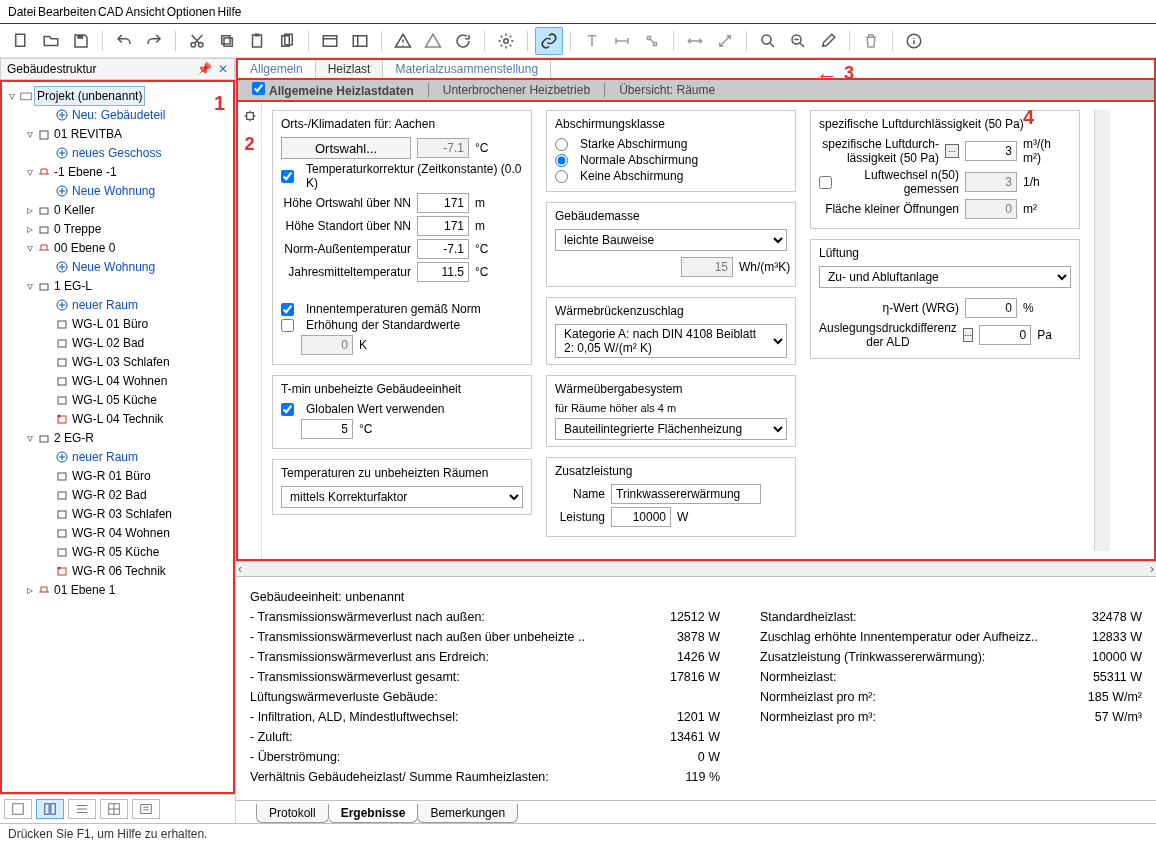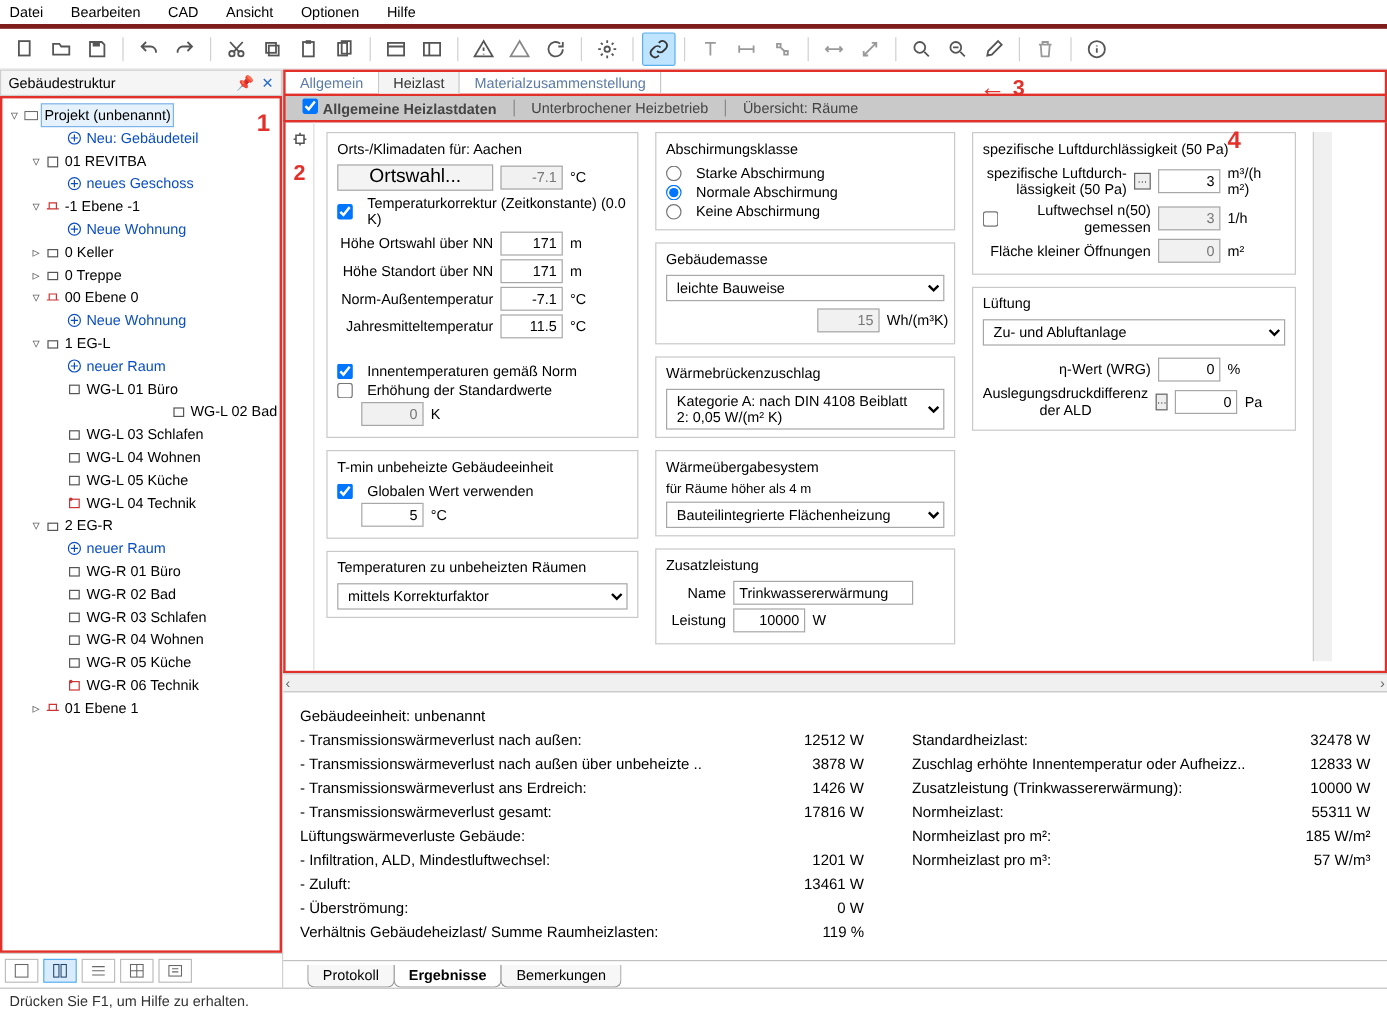--- a/index.html
+++ b/index.html
@@ -1,17 +1,17 @@
 <!DOCTYPE html>
 <html><head>
 <meta charset="utf-8">
 <style>
 * { box-sizing: border-box; margin: 0; padding: 0; font-family: "Segoe UI", Tahoma, sans-serif; }
 html, body { width: 1156px; height: 843px; background: #fff; overflow: hidden; font-size: 12px; }
-.menubar { display: flex; padding: 4px 8px; gap: 23px; border-bottom: 4px solid #7f1d1d; height: 24px; align-items: center; }
+.menubar { display: flex; padding: 4px 8px; gap: 2px; border-bottom: 1px solid #7f1d1d; height: 24px; align-items: center; }
 .menubar span { cursor: default; }
 .toolbar { display: flex; align-items: center; height: 34px; padding: 0 6px; border-bottom: 1px solid #e2e2e2; gap: 0; }
 .tb-btn { width: 28px; height: 28px; display: flex; align-items: center; justify-content: center; margin: 0 1px; border-radius: 2px; }
 .tb-btn.active { background: #bfe4ff; border: 1px solid #5ab0ee; }
 .tb-sep { width: 1px; height: 20px; background: #d0d0d0; margin: 0 6px; }
 .tb-btn svg { width: 18px; height: 18px; }
 .main { display: flex; height: calc(843px - 24px - 34px - 20px); }
 .sidebar { width: 235px; display: flex; flex-direction: column; }
 .side-head { display: flex; align-items: center; justify-content: space-between; background: #f5f5f5; border: 1px solid #cfcfcf; padding: 2px 6px; height: 22px; font-size: 12px; }
 .side-head .icons { display: flex; gap: 6px; }
@@ -47,21 +47,21 @@
 .panels .col.c2 { width: 250px; }
 .panels .col.c3 { width: 270px; }
 .grp { border: 1px solid #c9c9c9; padding: 6px 8px; }
 .grp .ttl { font-size: 12px; margin-bottom: 6px; }
 .row { display: flex; align-items: center; margin: 3px 0; gap: 6px; }
 .row .lab { flex: 1; font-size: 12px; }
 .row .unit { width: 48px; font-size: 12px; }
 input.inp { width: 52px; height: 20px; border: 1px solid #a7a7a7; text-align: right; padding: 0 4px; font-size: 12px; }
 input.inp.ro { background: #f1f1f1; color: #777; }
 select.sel, .combo { width: 100%; height: 22px; border: 1px solid #a7a7a7; font-size: 12px; padding: 0 4px; background: #fff; }
-.btn { height: 22px; border: 1px solid #a7a7a7; background: #f4f4f4; padding: 0 16px; font-size: 16px; }
+.btn { height: 22px; border: 1px solid #a7a7a7; background: #f4f4f4; padding: 0 16px; font-size: 13px; }
 .radio-row, .chk-row { display: flex; align-items: center; gap: 12px; margin: 2px 0; font-size: 12px; }
 .annot4 { position: absolute; right: 120px; top: 4px; color: #e2312a; font-size: 20px; font-weight: bold; }
 .hscroll { height: 16px; background: #f0f0f0; border-top: 1px solid #ccc; display: flex; align-items: center; justify-content: space-between; padding: 0 2px; }
 .hscroll span { color: #666; }
 .results { border-top: 1px solid #c0c0c0; padding: 10px 14px; display: flex; gap: 40px; font-size: 12.5px; line-height: 20px; height: 230px; }
 .res-col1 { width: 470px; }
 .res-col2 { flex: 1; }
 .res-row { display: flex; }
 .res-row .k { flex: 1; }
 .res-row .v { width: 90px; text-align: right; }
@@ -371,21 +371,21 @@
             </div>
             <div class="tree-row" style="padding-left: 40px;">
               <span class="exp"></span>
               <span class="ic">
                 <svg viewBox="0 0 12 12">
                   <rect x="2" y="3" width="8" height="7" fill="none" stroke="#555"></rect>
                 </svg>
               </span>
               <span class="lbl">WG-L 01 Büro</span>
             </div>
-            <div class="tree-row" style="padding-left: 40px; justify-content: flex-end;">
+            <div class="tree-row" style="padding-left: 40px;">
               <span class="exp"></span>
               <span class="ic">
                 <svg viewBox="0 0 12 12">
                   <rect x="2" y="3" width="8" height="7" fill="none" stroke="#555"></rect>
                 </svg>
               </span>
               <span class="lbl">WG-L 02 Bad</span>
             </div>
             <div class="tree-row" style="padding-left: 40px;">
               <span class="exp"></span>

